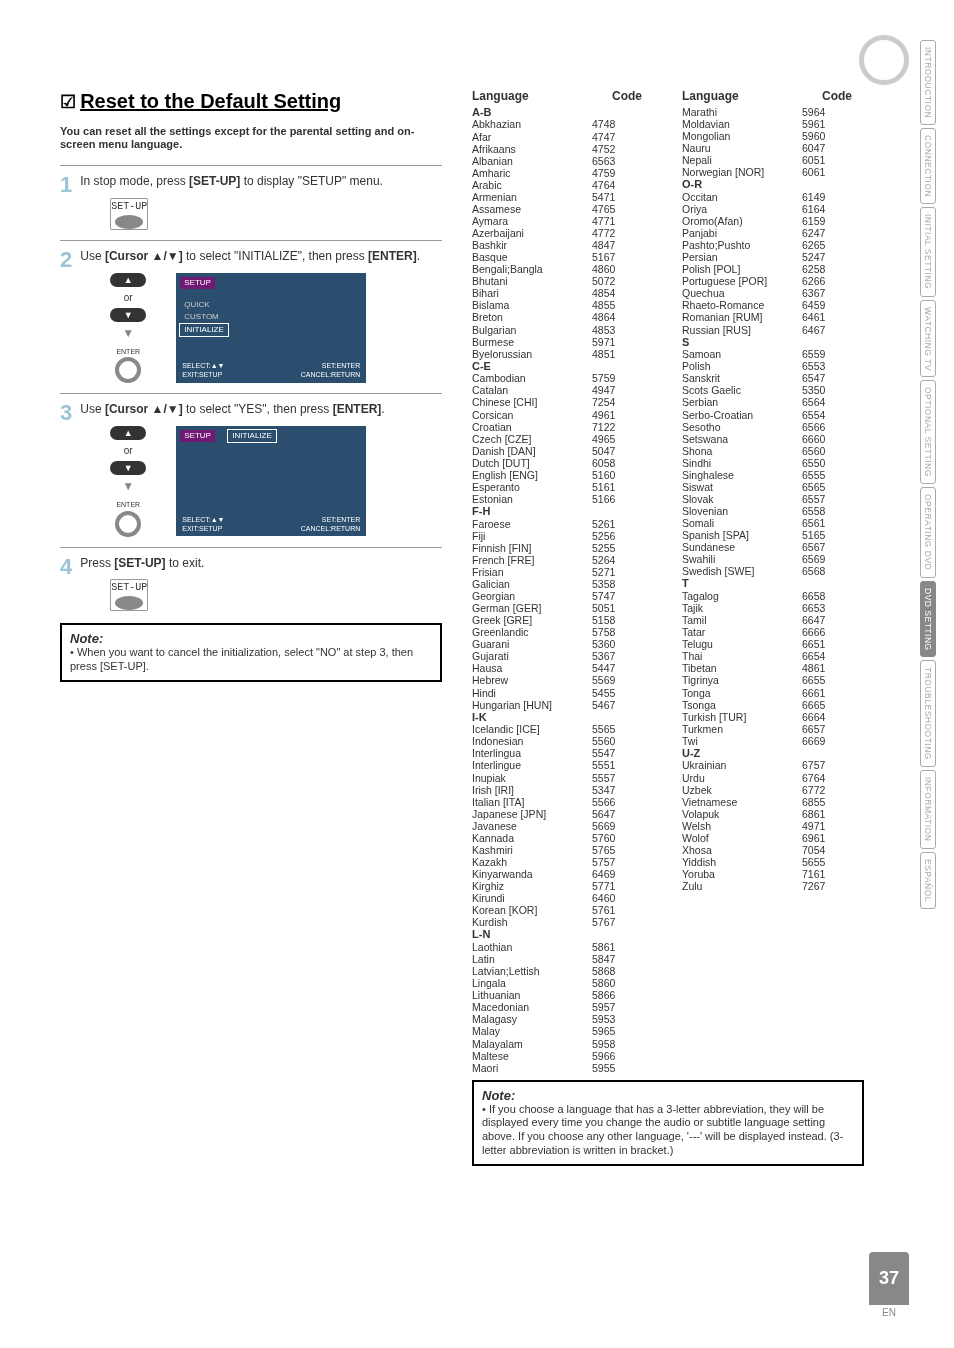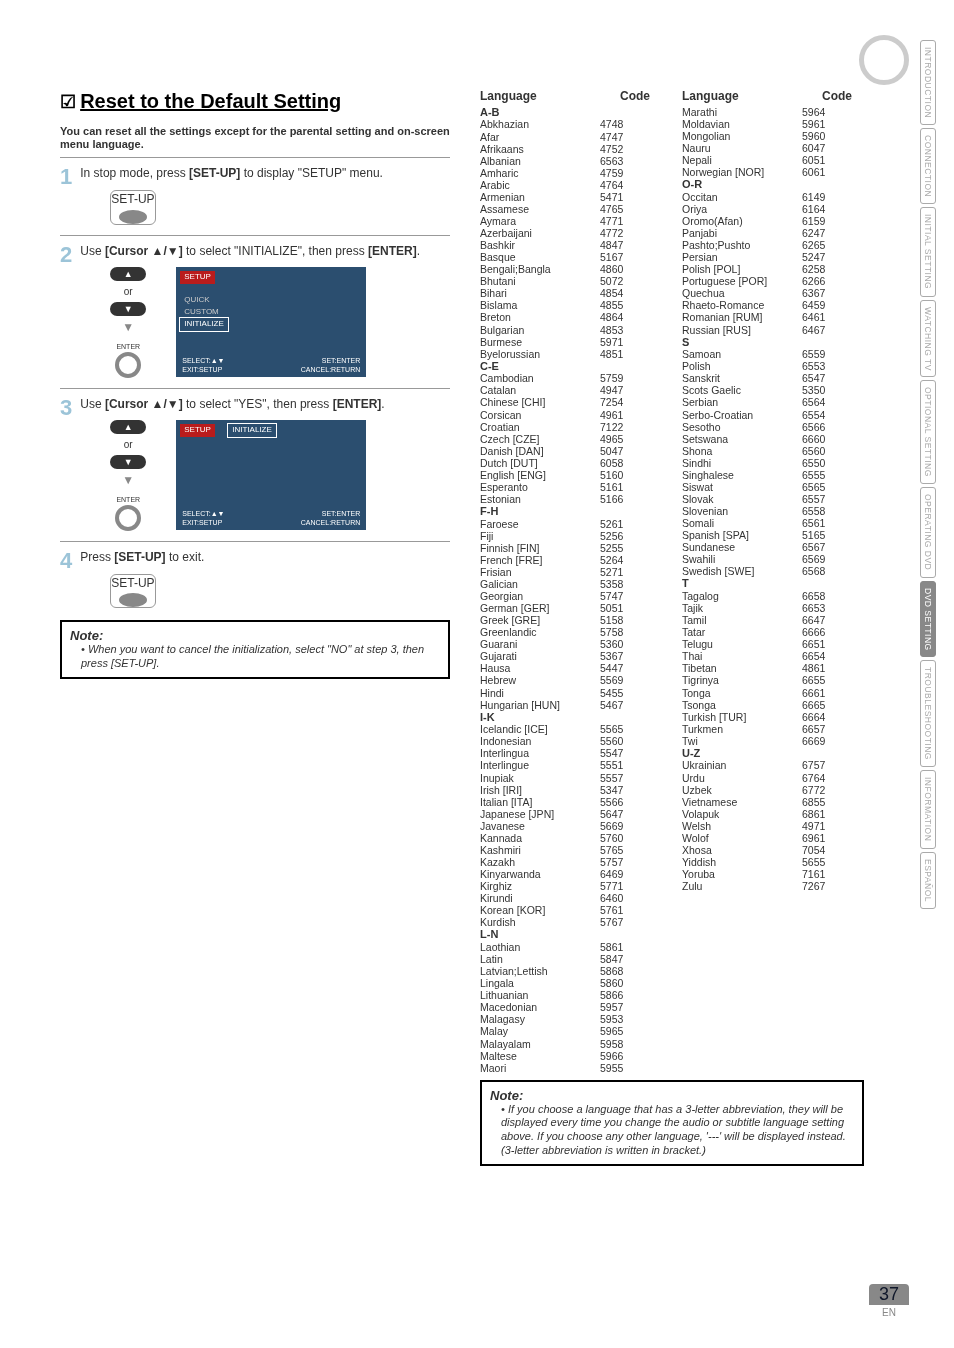--- a/index.html
+++ b/index.html
@@ -61,21 +61,21 @@
   .section-title::before {
     content: "☑";
     margin-right: 4px;
     font-size: 18px;
     text-decoration: none;
     display: inline-block;
   }
   .subtitle {
     font-size: 11px;
     font-weight: bold;
-    margin-bottom: 6px;
+    margin-bottom: 14px;
     line-height: 1.2;
   }
   .step {
     display: flex;
     align-items: flex-start;
     gap: 8px;
     margin-bottom: 10px;
     border-top: 1px solid #999;
     padding-top: 8px;
   }
@@ -89,25 +89,26 @@
     font-size: 12px;
     line-height: 1.3;
     flex: 1;
   }
   .steptext b { font-weight: bold; }
   .key-graphic {
     margin: 8px 0 0 30px;
   }
   .setup-btn {
     display: inline-block;
-    font-size: 12px;
+    font-size: 10px;
     text-align: center;
     border: 1px solid #999;
-    border-radius: 6px;
+    border-radius: 1px;
     padding-top: 1px;
+    font-family: Liberation Mono, monospace;
   }
   .setup-btn .oval {
     width: 28px;
     height: 14px;
     background: #888;
     border-radius: 50%;
     margin: 2px auto 0;
   }
   .arrow-keys {
     display: flex;
@@ -151,21 +152,21 @@
   .tvmenu {
     width: 190px;
     height: 110px;
     background: #2B4E6F;
     color: #fff;
     font-size: 8px;
     padding: 4px;
     position: relative;
   }
   .tvmenu .mhdr {
-    background: #b91c1c;
+    background: #701a75;
     padding: 1px 4px;
     display: inline-block;
   }
   .tvmenu .mit {
     padding: 1px 4px;
     color: #ccc;
   }
   .tvmenu .mit.hl {
     color: #fff;
     outline: 1px solid #fff;
@@ -187,58 +188,57 @@
     padding: 6px 8px;
     margin-top: 12px;
     font-size: 11px;
   }
   .note-box .ntitle {
     font-weight: bold;
     font-style: italic;
     font-size: 13px;
   }
   .note-box .ntext {
-    font-style: italic;
-    margin-left: 11px;
+    margin-left: 0;
     line-height: 1.25;
   }
   .lang-header {
     display: flex;
     font-weight: bold;
     font-size: 12px;
     margin-bottom: 2px;
   }
   .lang-header .lh-l { width: 140px; }
   .lang-header .lh-c { width: 42px; }
   .lang-cols {
     display: flex;
-    gap: 20px;
+    gap: 28px;
     font-size: 10.5px;
     line-height: 1.15;
   }
   .lang-col { flex: 1; }
   .lang-row { display: flex; }
   .lang-row .ln { width: 120px; }
   .lang-row .lc { width: 40px; text-align: left; }
   .lang-group {
     font-weight: bold;
     font-size: 11px;
   }
   .pagenum-box {
     position: absolute;
     bottom: 30px;
     right: 45px;
     text-align: center;
   }
   .pagenum {
     background: #888;
-    color: #0f172a;
+    color: #ffffff;
     font-size: 18px;
-    font-weight: normal;
-    padding: 0 10px;
+    font-weight: bold;
+    padding: 16px 10px;
     border-radius: 4px 4px 0 0;
   }
   .en-label {
     font-size: 10px;
     color: #888;
     margin-top: 2px;
   }
 </style>
 </head>
 <body>

